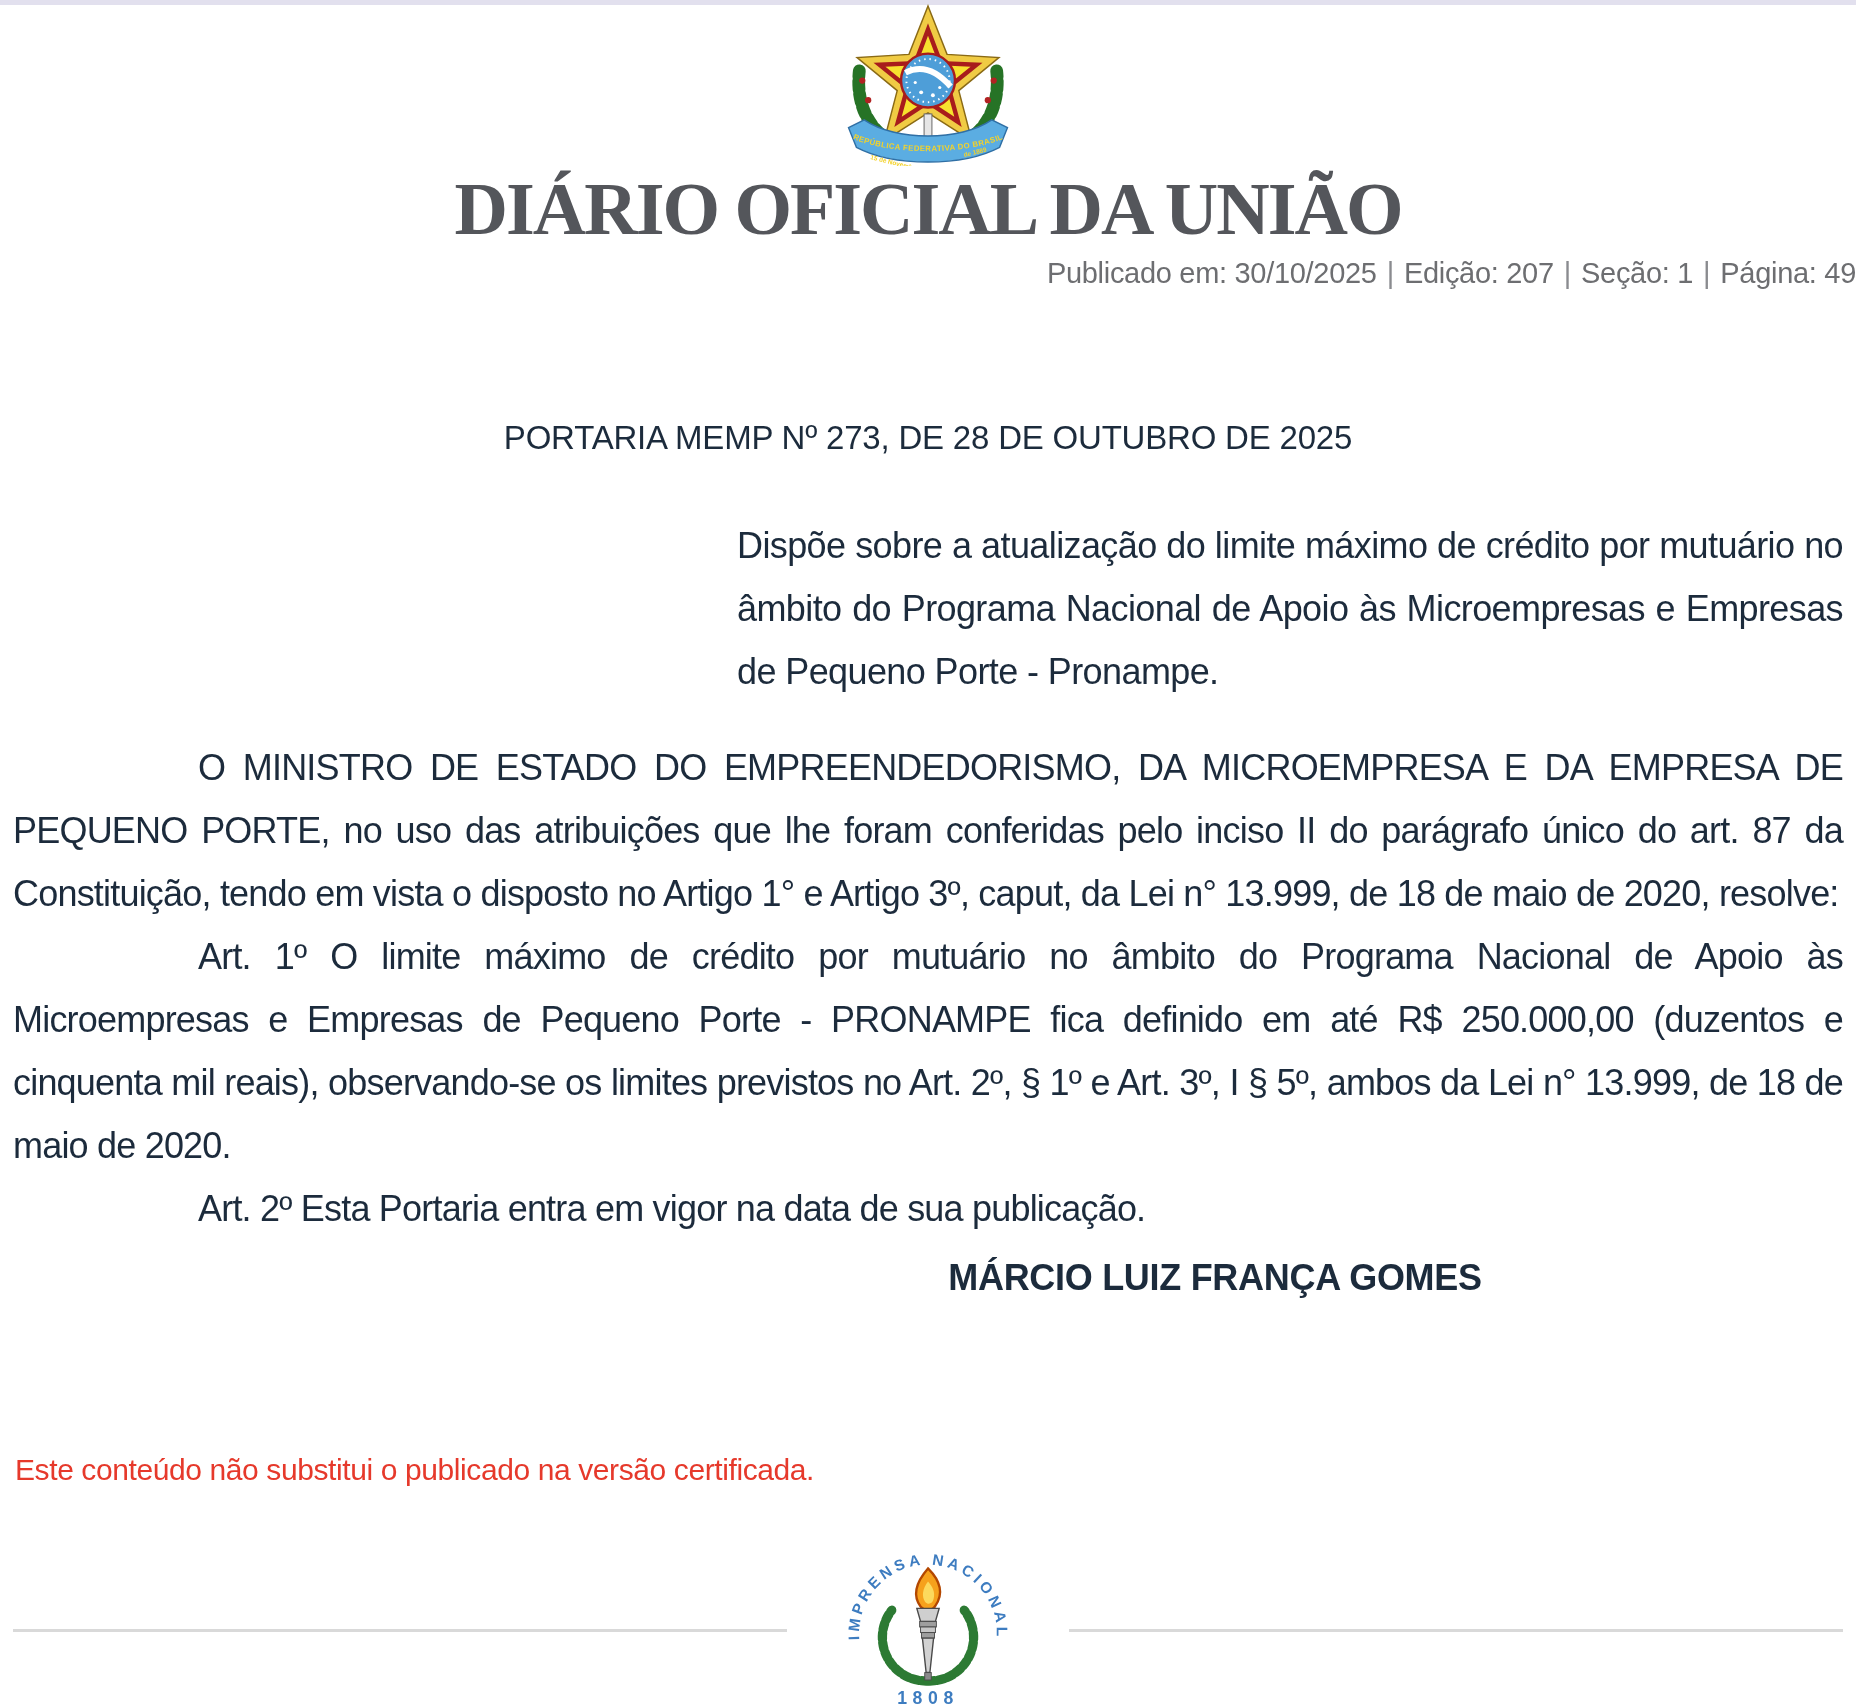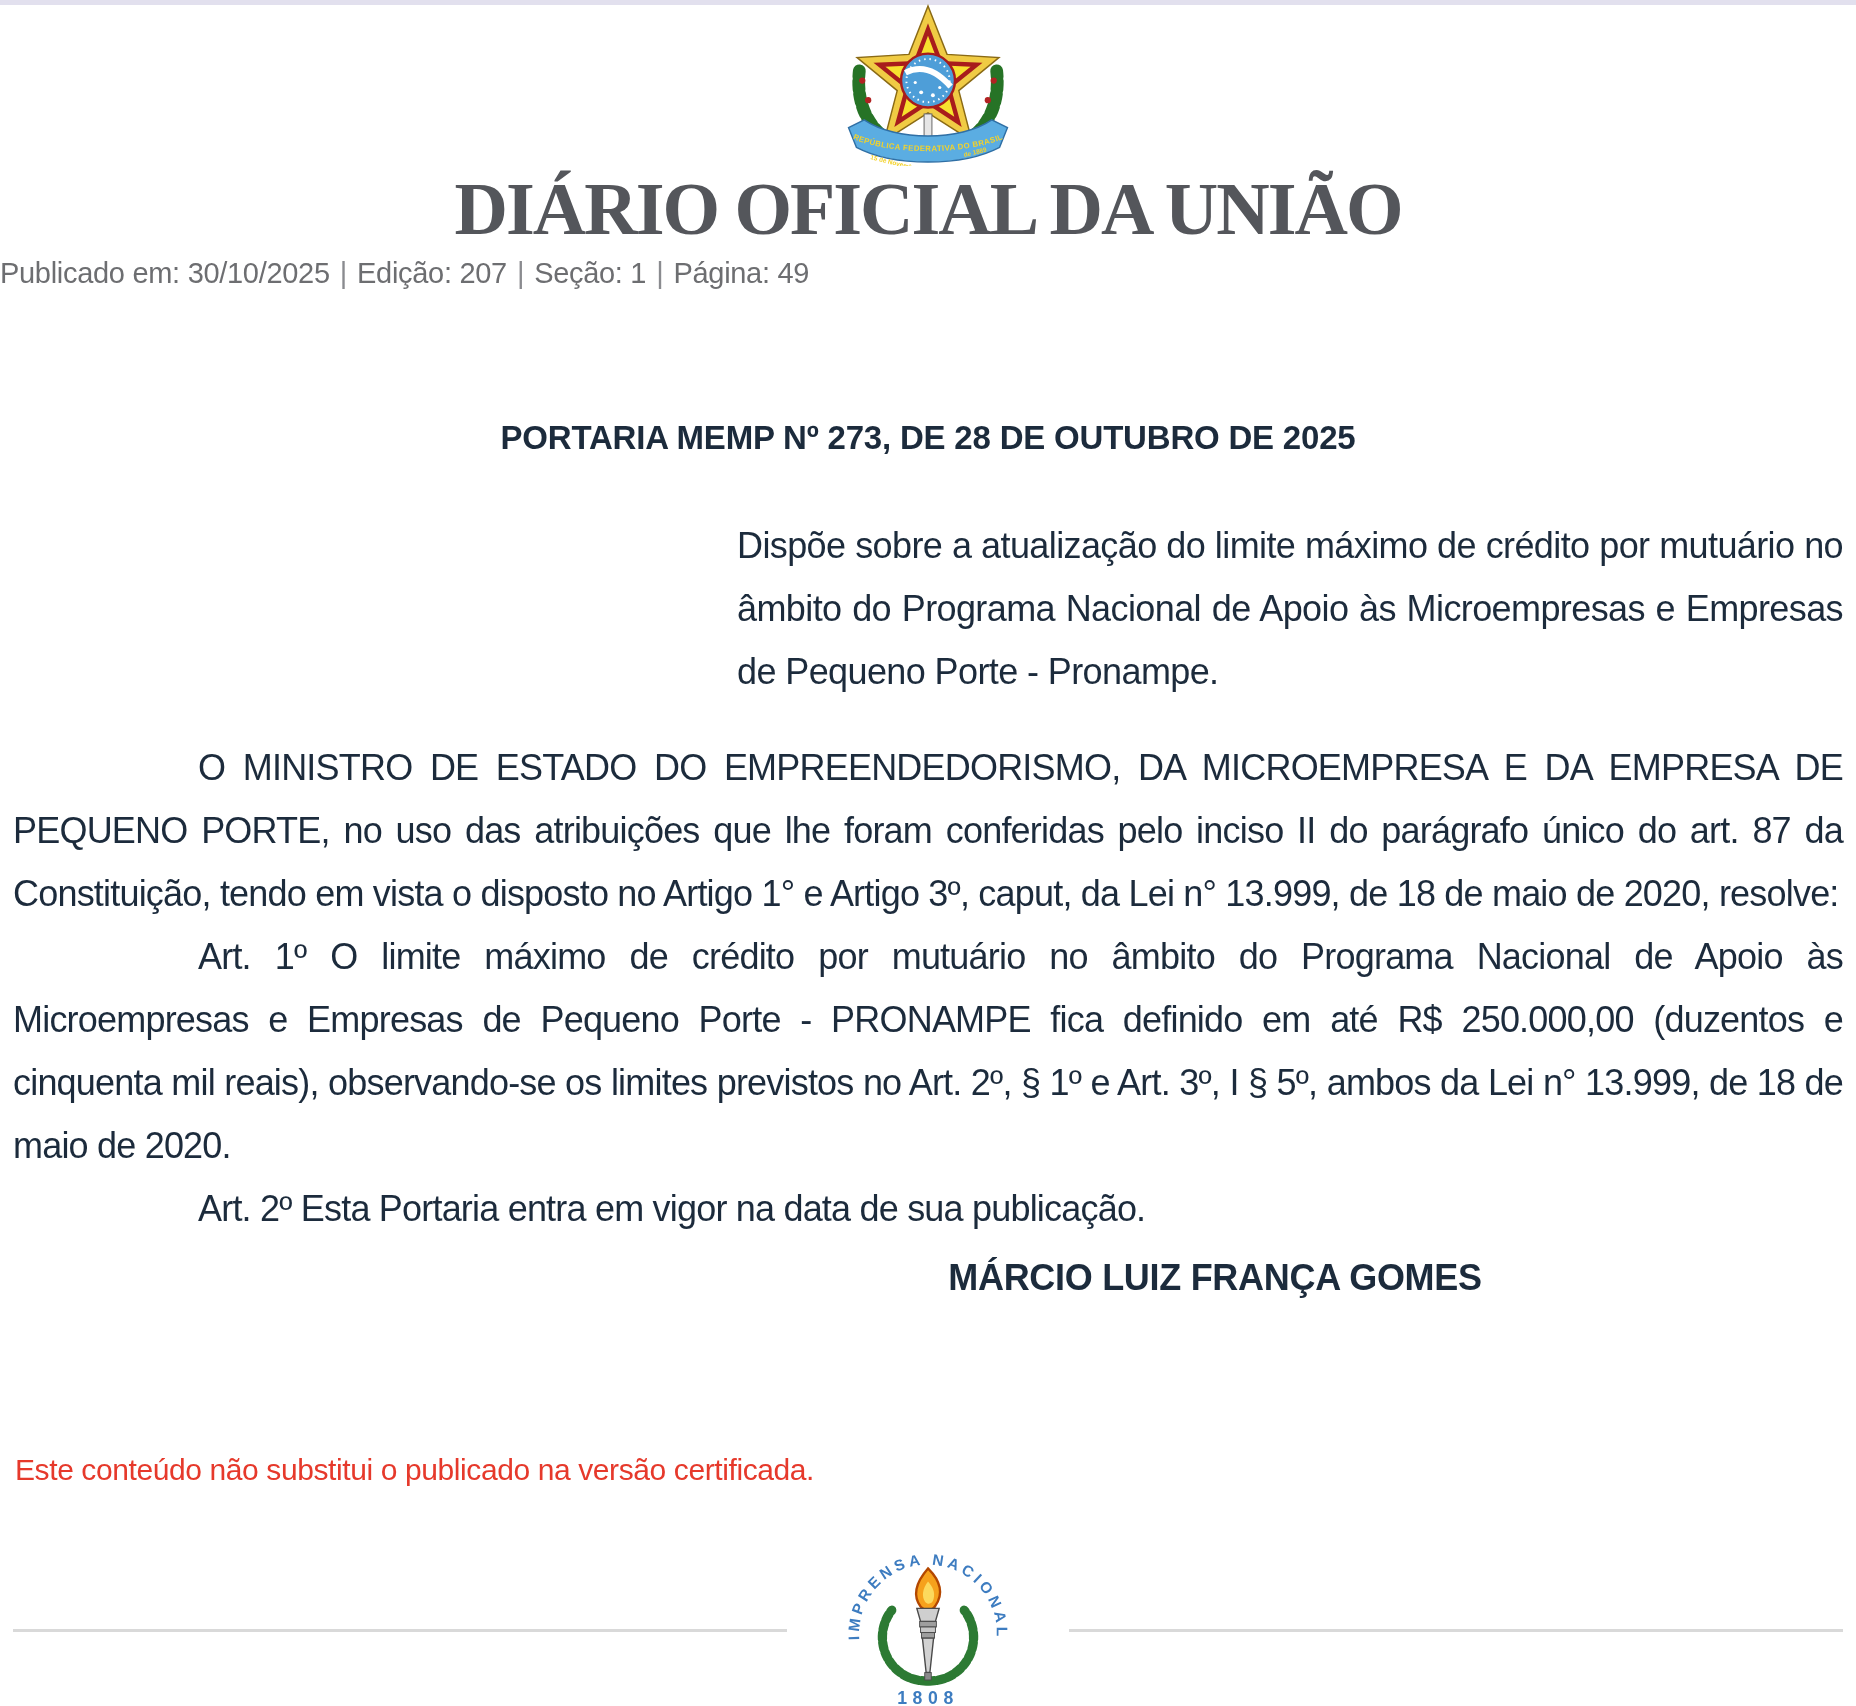--- a/index.html
+++ b/index.html
@@ -8,30 +8,30 @@
     font-family:"Liberation Sans", sans-serif;color:#1c2b3c;
   }
   .top-strip{position:absolute;top:0;left:0;width:100%;height:5px;background:#e2e0ee;}
   .arms-wrap{position:absolute;top:4px;left:0;width:100%;display:flex;justify-content:center;}
   .flow{position:absolute;top:166px;left:0;width:100%;}
   .gaz-title{
     text-align:center;font-family:"Liberation Serif", serif;font-weight:700;
     font-size:74px;line-height:78px;color:#54565b;letter-spacing:-2px;margin-top:4px;
   }
   .meta-line{
-    text-align:left;font-size:29px;line-height:34px;color:#6d6e71;
+    text-align:right;font-size:29px;line-height:34px;color:#6d6e71;
     font-weight:400;margin-top:8px;letter-spacing:-0.3px;
   }
   .meta-line .sep{padding:0 10px;color:#8a8b8f;}
   .organ-line{
     text-align:center;font-size:29px;line-height:36px;color:#6b6c70;
     font-weight:700;margin-top:6px;letter-spacing:-0.3px;
   }
   .doc-heading{
-    text-align:center;font-size:33px;line-height:40px;font-weight:700;
+    text-align:center;font-size:33px;line-height:40px;font-weight:400;
     color:#1c2b3c;margin-top:128px;letter-spacing:-0.2px;
   }
   .ementa{
     margin:56px 13px 0 737px;text-align:justify;
     font-size:36px;line-height:63px;letter-spacing:-0.6px;color:#1c2b3c;
   }
   .body-par{
     margin:0 13px;text-align:justify;text-indent:185px;
     font-size:36px;line-height:63px;letter-spacing:-0.8px;color:#1c2b3c;
   }

